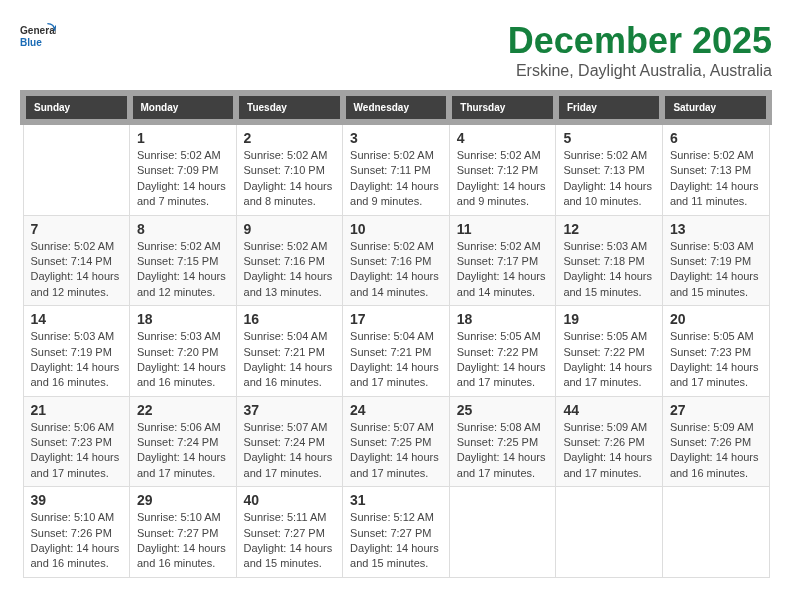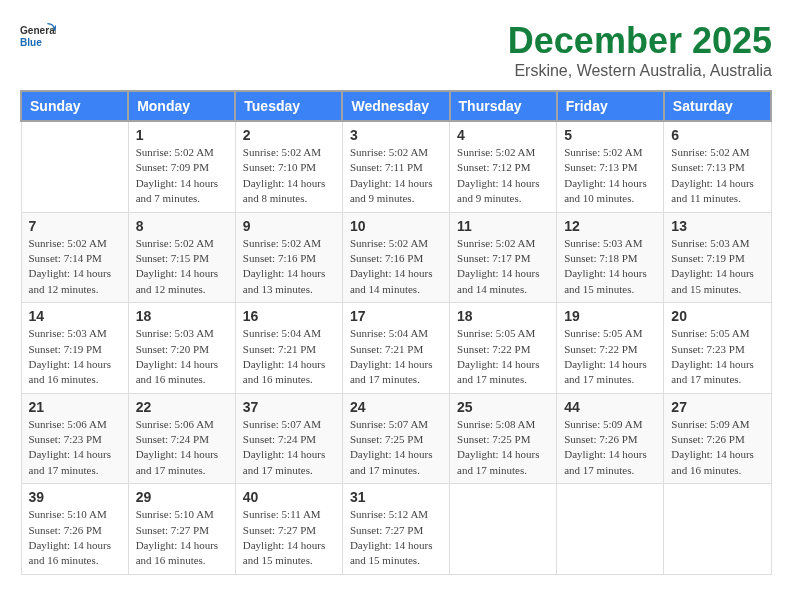--- a/index.html
+++ b/index.html
@@ -36,26 +36,26 @@
     .location-title {
       font-size: 16px;
       color: #555;
     }
     .calendar {
       width: 100%;
       border-collapse: collapse;
       border: 1px solid #ccc;
     }
     .calendar th {
-      background-color: #3b82f6;
+      background-color: #404040;
       color: #fff;
       text-align: left;
       padding: 6px 8px;
-      font-size: 14px;
-      border: 2px solid #a3a3a3;
+      font-size: 10px;
+      border: 6px solid #a3a3a3;
     }
     .calendar td {
       vertical-align: top;
       padding: 5px 7px;
       border: 1px solid #ddd;
       width: 107px;
       min-height: 80px;
       background: #fff;
     }
     .calendar tr:nth-child(even) td {
@@ -65,40 +65,39 @@
       font-size: 14px;
       font-weight: bold;
       color: #333;
       display: block;
       margin-bottom: 2px;
     }
     .day-info {
       font-size: 11px;
       color: #444;
       line-height: 1.4;
-      font-family: Liberation Serif, serif;
     }
     .empty-cell {
       background: #fff !important;
     }
   </style>
 </head>
 <body>
 
 <div class="header">
   <div class="logo">
     <svg class="logo-icon" viewBox="0 0 50 50" xmlns="http://www.w3.org/2000/svg">
       <text y="20" font-size="14" font-weight="bold" fill="#333">General</text>
       <text y="36" font-size="14" font-weight="bold" fill="#1a6bb5">Blue</text>
       <path d="M38 5 Q48 5 48 15 Q48 5 58 5" stroke="#1a6bb5" stroke-width="2" fill="none"></path>
     </svg>
   </div>
   <div class="title-area">
     <div class="month-title">December 2025</div>
-    <div class="location-title">Erskine, Western Australia, Australia</div>
+    <div class="location-title">Erskine, Daylight Australia, Australia</div>
   </div>
 </div>
 
 <table class="calendar">
   <thead>
     <tr>
     <th>Sunday</th>
         <th>Monday</th>
         <th>Tuesday</th>
         <th>Wednesday</th>

